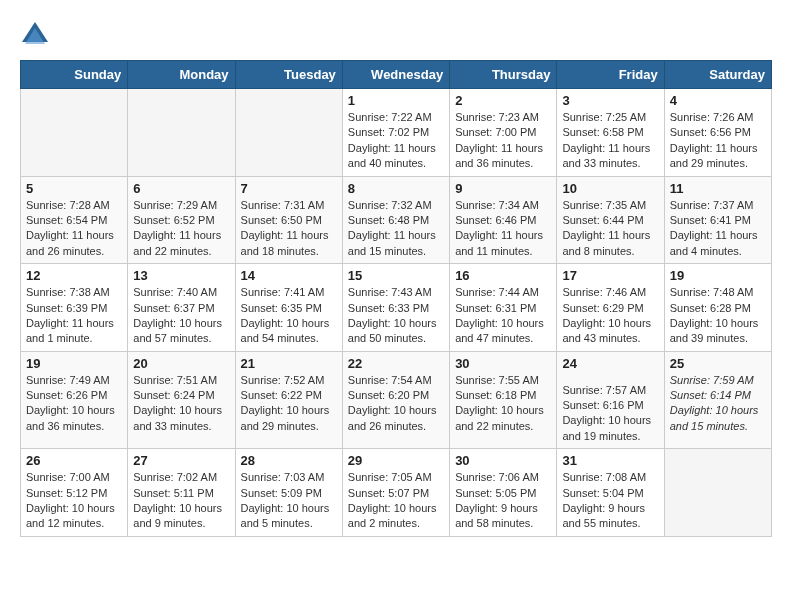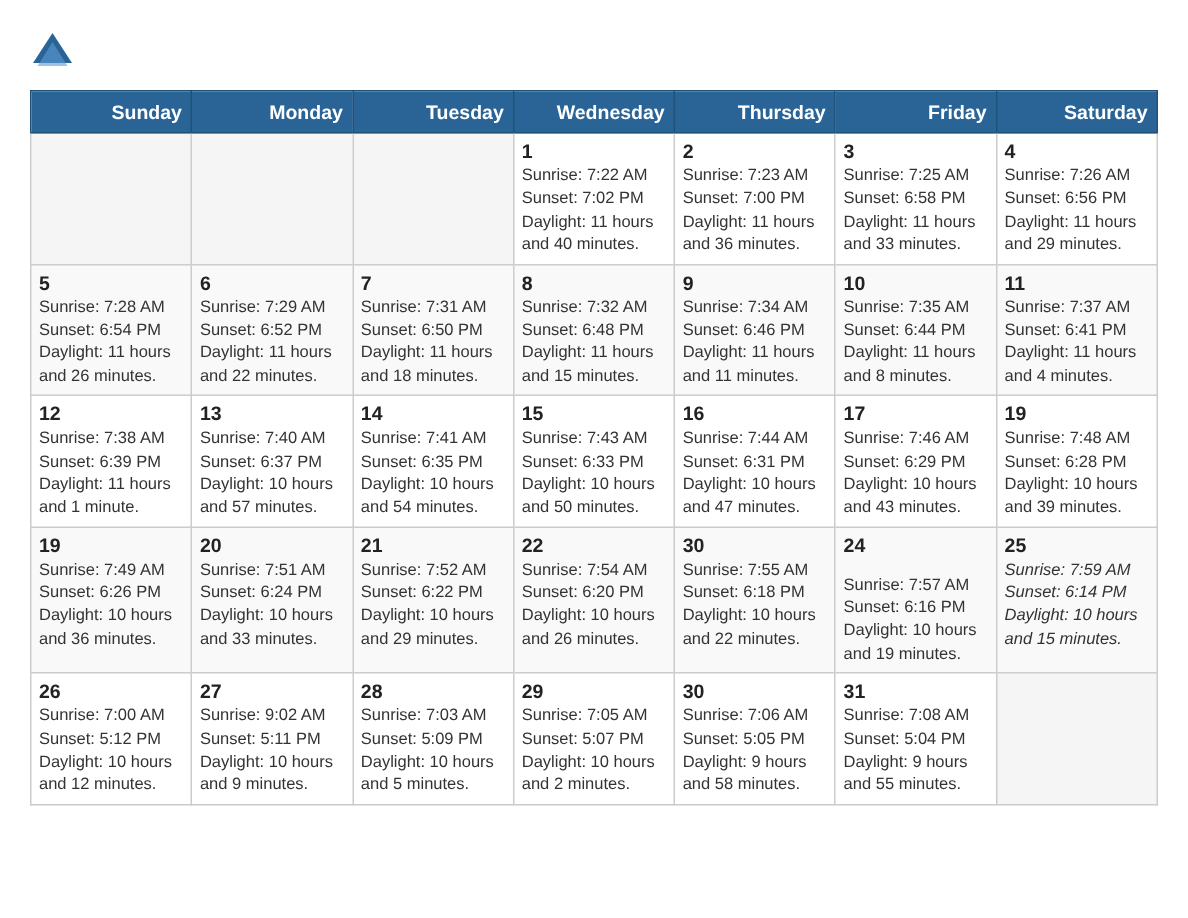--- a/index.html
+++ b/index.html
@@ -315,21 +315,21 @@
       <tr>
         <td>
           <div class="day-number">26</div>
           <div class="day-info" style="white-space: pre-line;">Sunrise: 7:00 AM
 Sunset: 5:12 PM
 Daylight: 10 hours
 and 12 minutes.</div>
         </td>
         <td>
           <div class="day-number">27</div>
-          <div class="day-info" style="white-space: pre-line;">Sunrise: 9:02 AM
+          <div class="day-info" style="white-space: pre-line;">Sunrise: 7:02 AM
 Sunset: 5:11 PM
 Daylight: 10 hours
 and 9 minutes.</div>
         </td>
         <td>
           <div class="day-number">28</div>
           <div class="day-info" style="white-space: pre-line;">Sunrise: 7:03 AM
 Sunset: 5:09 PM
 Daylight: 10 hours
 and 5 minutes.</div>

